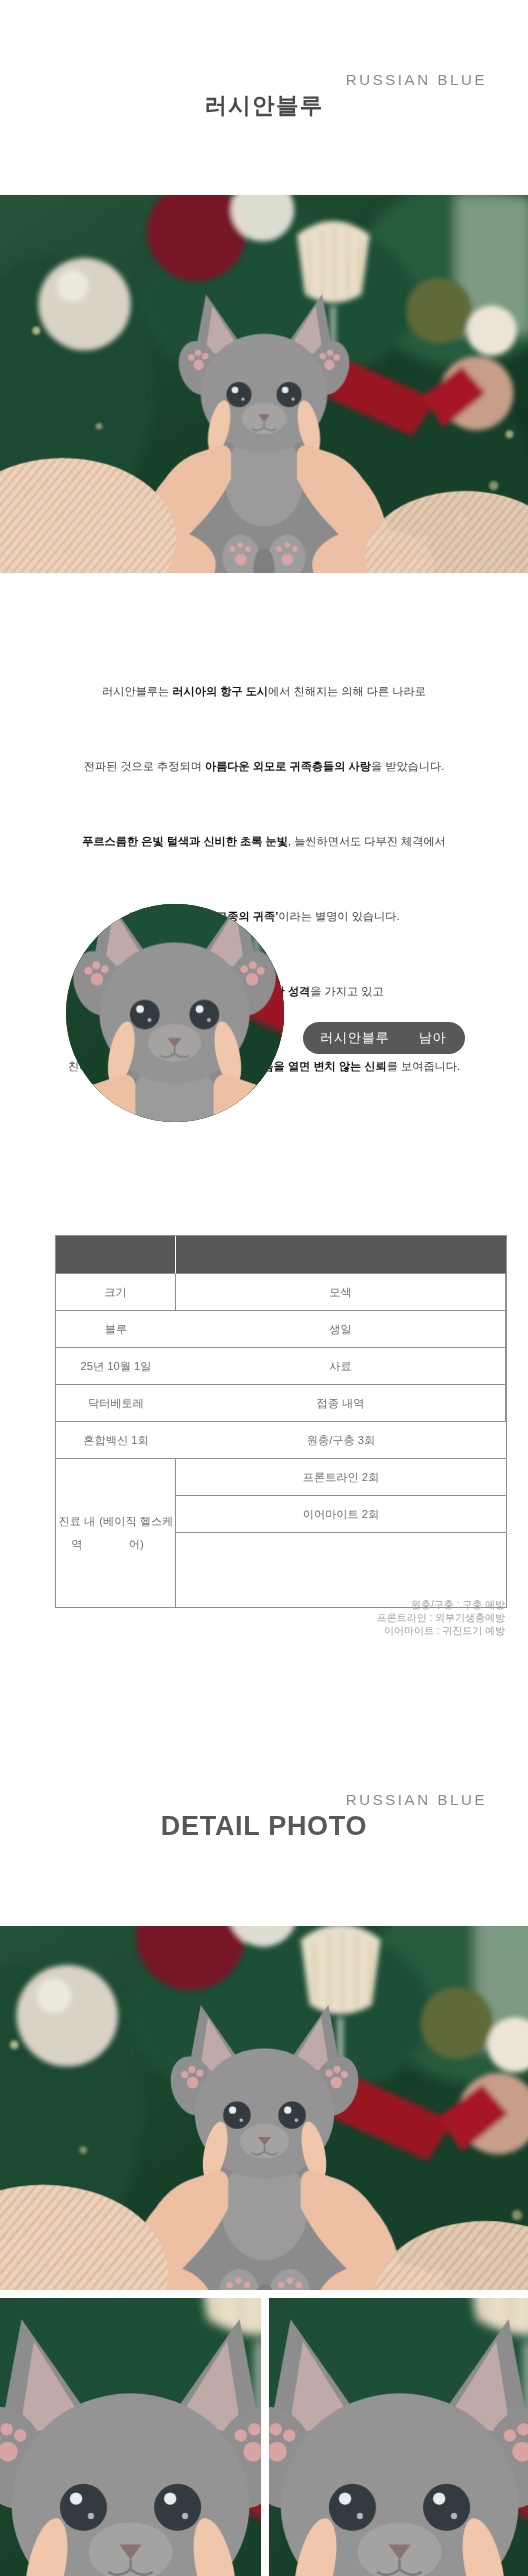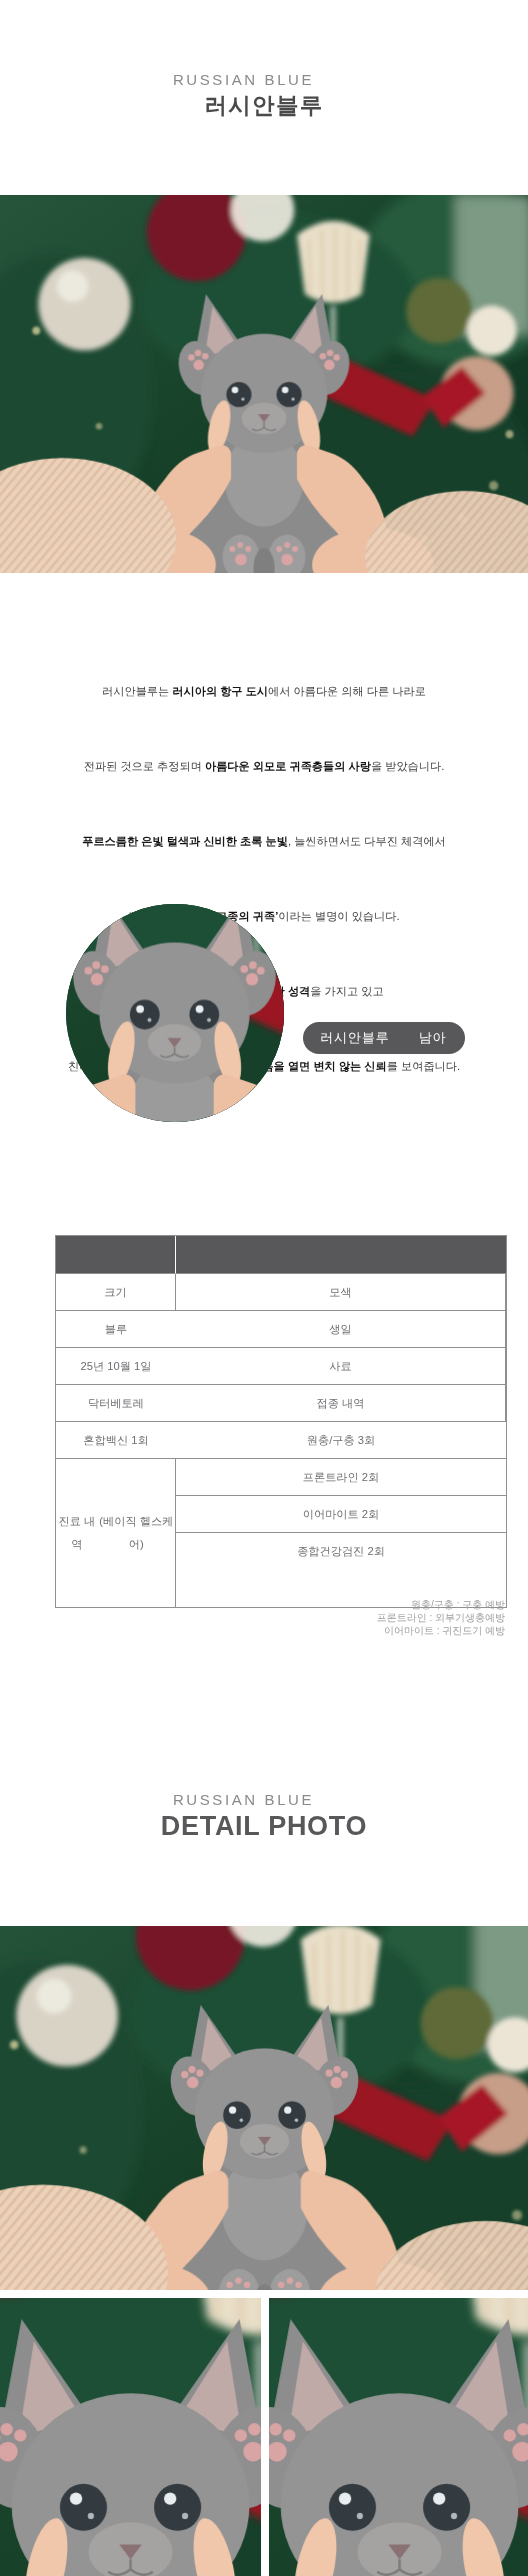--- a/index.html
+++ b/index.html
@@ -1,20 +1,20 @@
 <!DOCTYPE html>
 <html style="font-size:10.6px"><head>
 <meta charset="utf-8">
 <style>
   html,body{margin:0;padding:0;background:#fff;}
   .page{position:relative;width:528px;height:2576px;background:#fff;overflow:hidden;
         font-family:"Liberation Sans","DejaVu Sans",sans-serif;}
 
   
-  .eyebrow{position:absolute;left:0;width:487px;text-align:center;
+  .eyebrow{position:absolute;left:0;width:487px;text-align:right;
            font-size:15px;letter-spacing:2.6px;color:#8a8a8a;line-height:18.5px;}
   .title-ko{position:absolute;left:0;width:528px;text-align:center;
             font-size:22.5px;font-weight:800;letter-spacing:1.3px;color:#4a4a4a;line-height:29px;}
   .eyebrow.top{top:71px;}
   .title-ko.top{top:91px;}
   .eyebrow.detail{top:1791px;}
   .detail-title{position:absolute;top:1810px;left:0;width:528px;text-align:center;
                 font-size:27px;font-weight:800;letter-spacing:0.7px;color:#58585a;line-height:33px;}
 
   
@@ -193,21 +193,21 @@
   <div class="eyebrow top">RUSSIAN BLUE</div>
   <div class="title-ko top">러시안블루</div>
 
   <div class="photo photo-main">
     <svg viewBox="0 0 800 572" width="528" height="378">
         <use href="#scene-g"></use>
       </svg>
   </div>
 
   <div class="intro">
-    <div><span>러시안블루는 </span><b>러시아의 항구 도시</b><span>에서 아름다운 의해 다른 나라로</span></div>
+    <div><span>러시안블루는 </span><b>러시아의 항구 도시</b><span>에서 친해지는 의해 다른 나라로</span></div>
     <div><span>전파된 것으로 추정되며 </span><b>아름다운 외모로 귀족층들의 사랑</b><span>을 받았습니다.</span></div>
     <div><b>푸르스름한 은빛 털색과 신비한 초록 눈빛</b><span>, 늘씬하면서도 다부진 체격에서</span></div>
     <div><span>넘치는 매력에 </span><b>‘단모종의 귀족’</b><span>이라는 별명이 있습니다.</span></div>
     <div><span>기본적으로 </span><b>온화하고 차분한 성격</b><span>을 가지고 있고</span></div>
     <div><span>친해지는 데에 시간이 걸리지만 </span><b>한번 마음을 열면 변치 않는 신뢰</b><span>를 보여줍니다.</span></div>
   </div>
 
   <div class="photo photo-circle">
     <svg viewBox="0 0 800 572" width="627" height="448">
         <use href="#scene-g"></use>
@@ -237,21 +237,20 @@
     <div class="cell lab">접종 내역</div>
     <div class="cell">혼합백신 1회</div>
 
     <div class="cell lab care" style="grid-row:7 / span 4;">
       <span>진료 내역</span>
       <span>(베이직 헬스케어)</span>
     </div>
     <div class="cell">원충/구충 3회</div>
     <div class="cell">프론트라인 2회</div>
     <div class="cell">이어마이트 2회</div>
-    <div class="cell last">종합건강검진 2회</div>
   </div>
 
   <div class="footnotes">
     <div>원충/구충 : 구충 예방</div>
     <div>프론트라인 : 외부기생충예방</div>
     <div>이어마이트 : 귀진드기 예방</div>
   </div>
 
   <div class="eyebrow detail">RUSSIAN BLUE</div>
   <div class="detail-title">DETAIL PHOTO</div>

